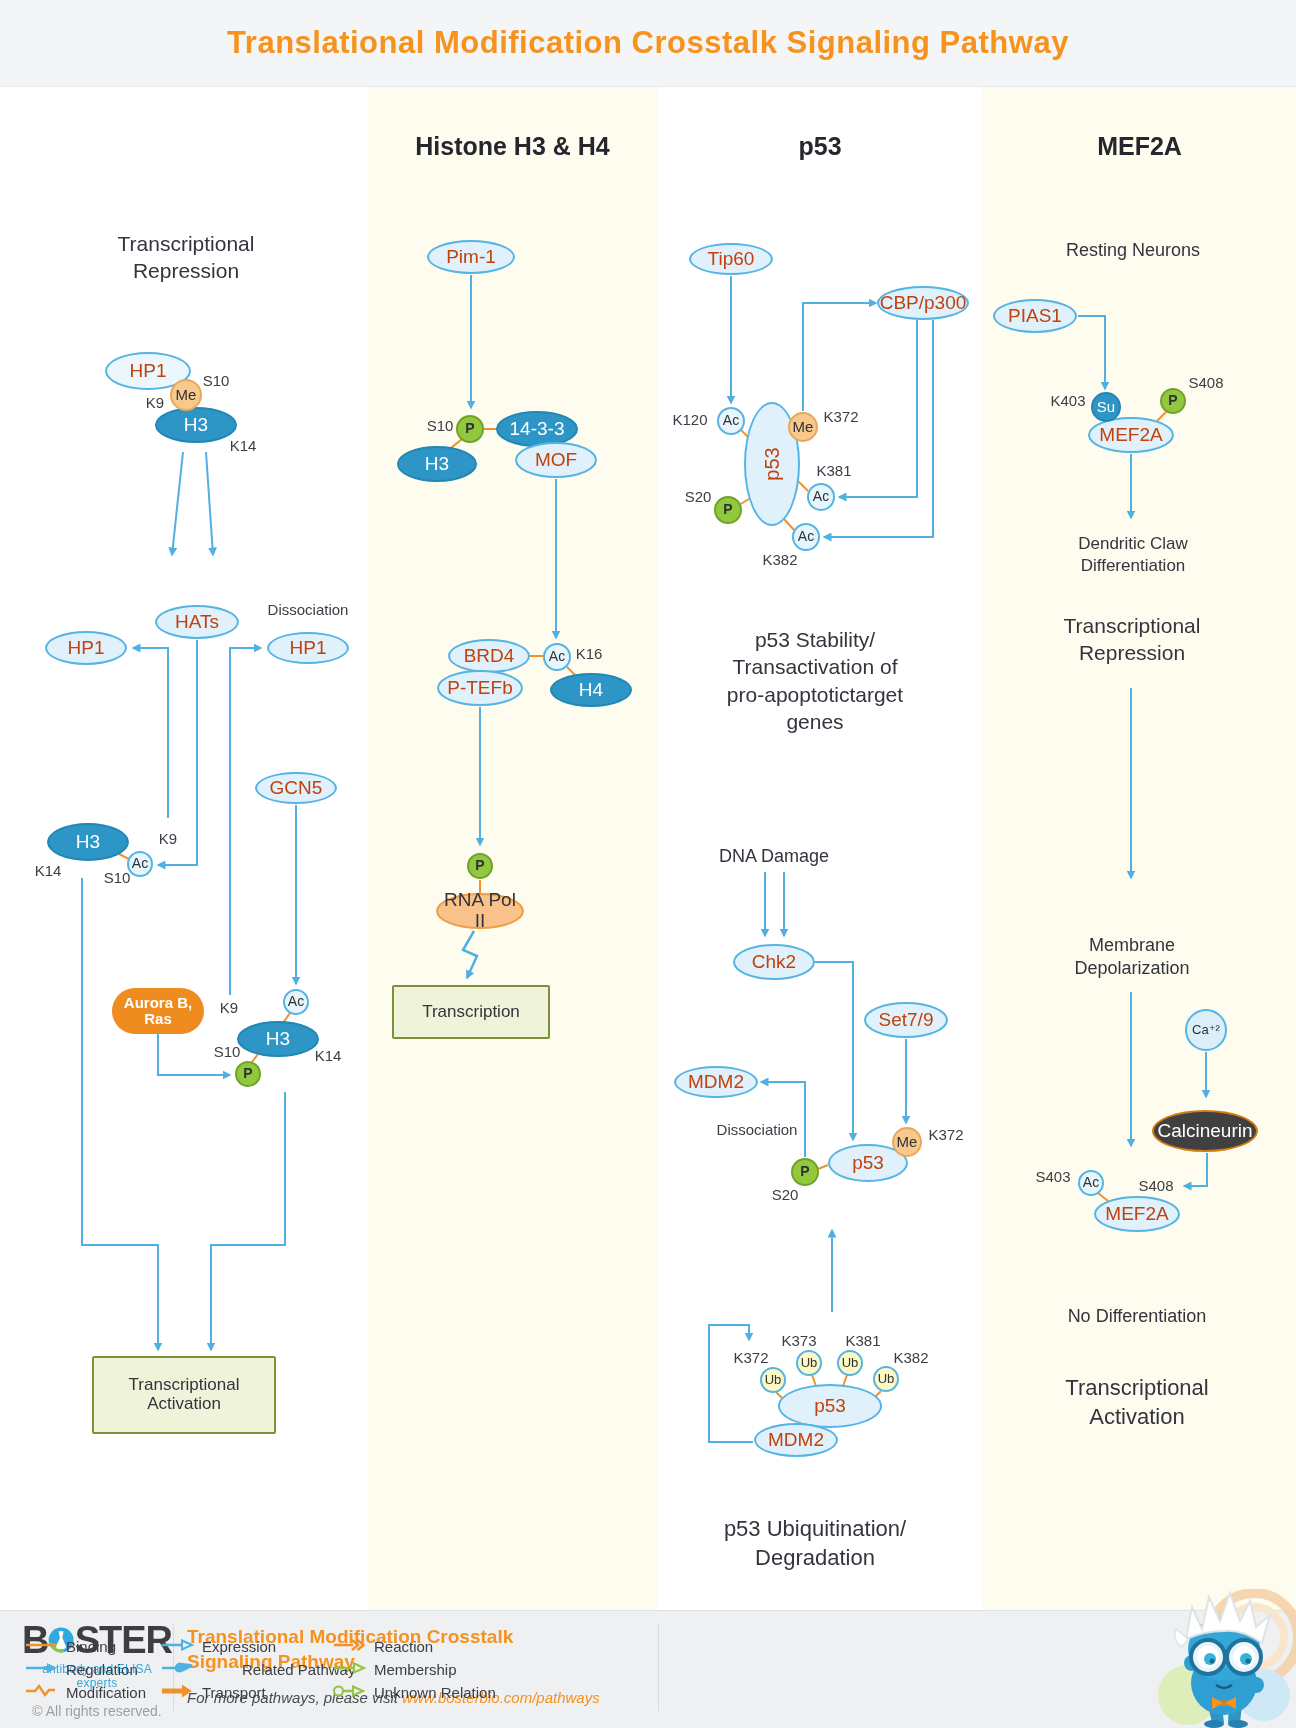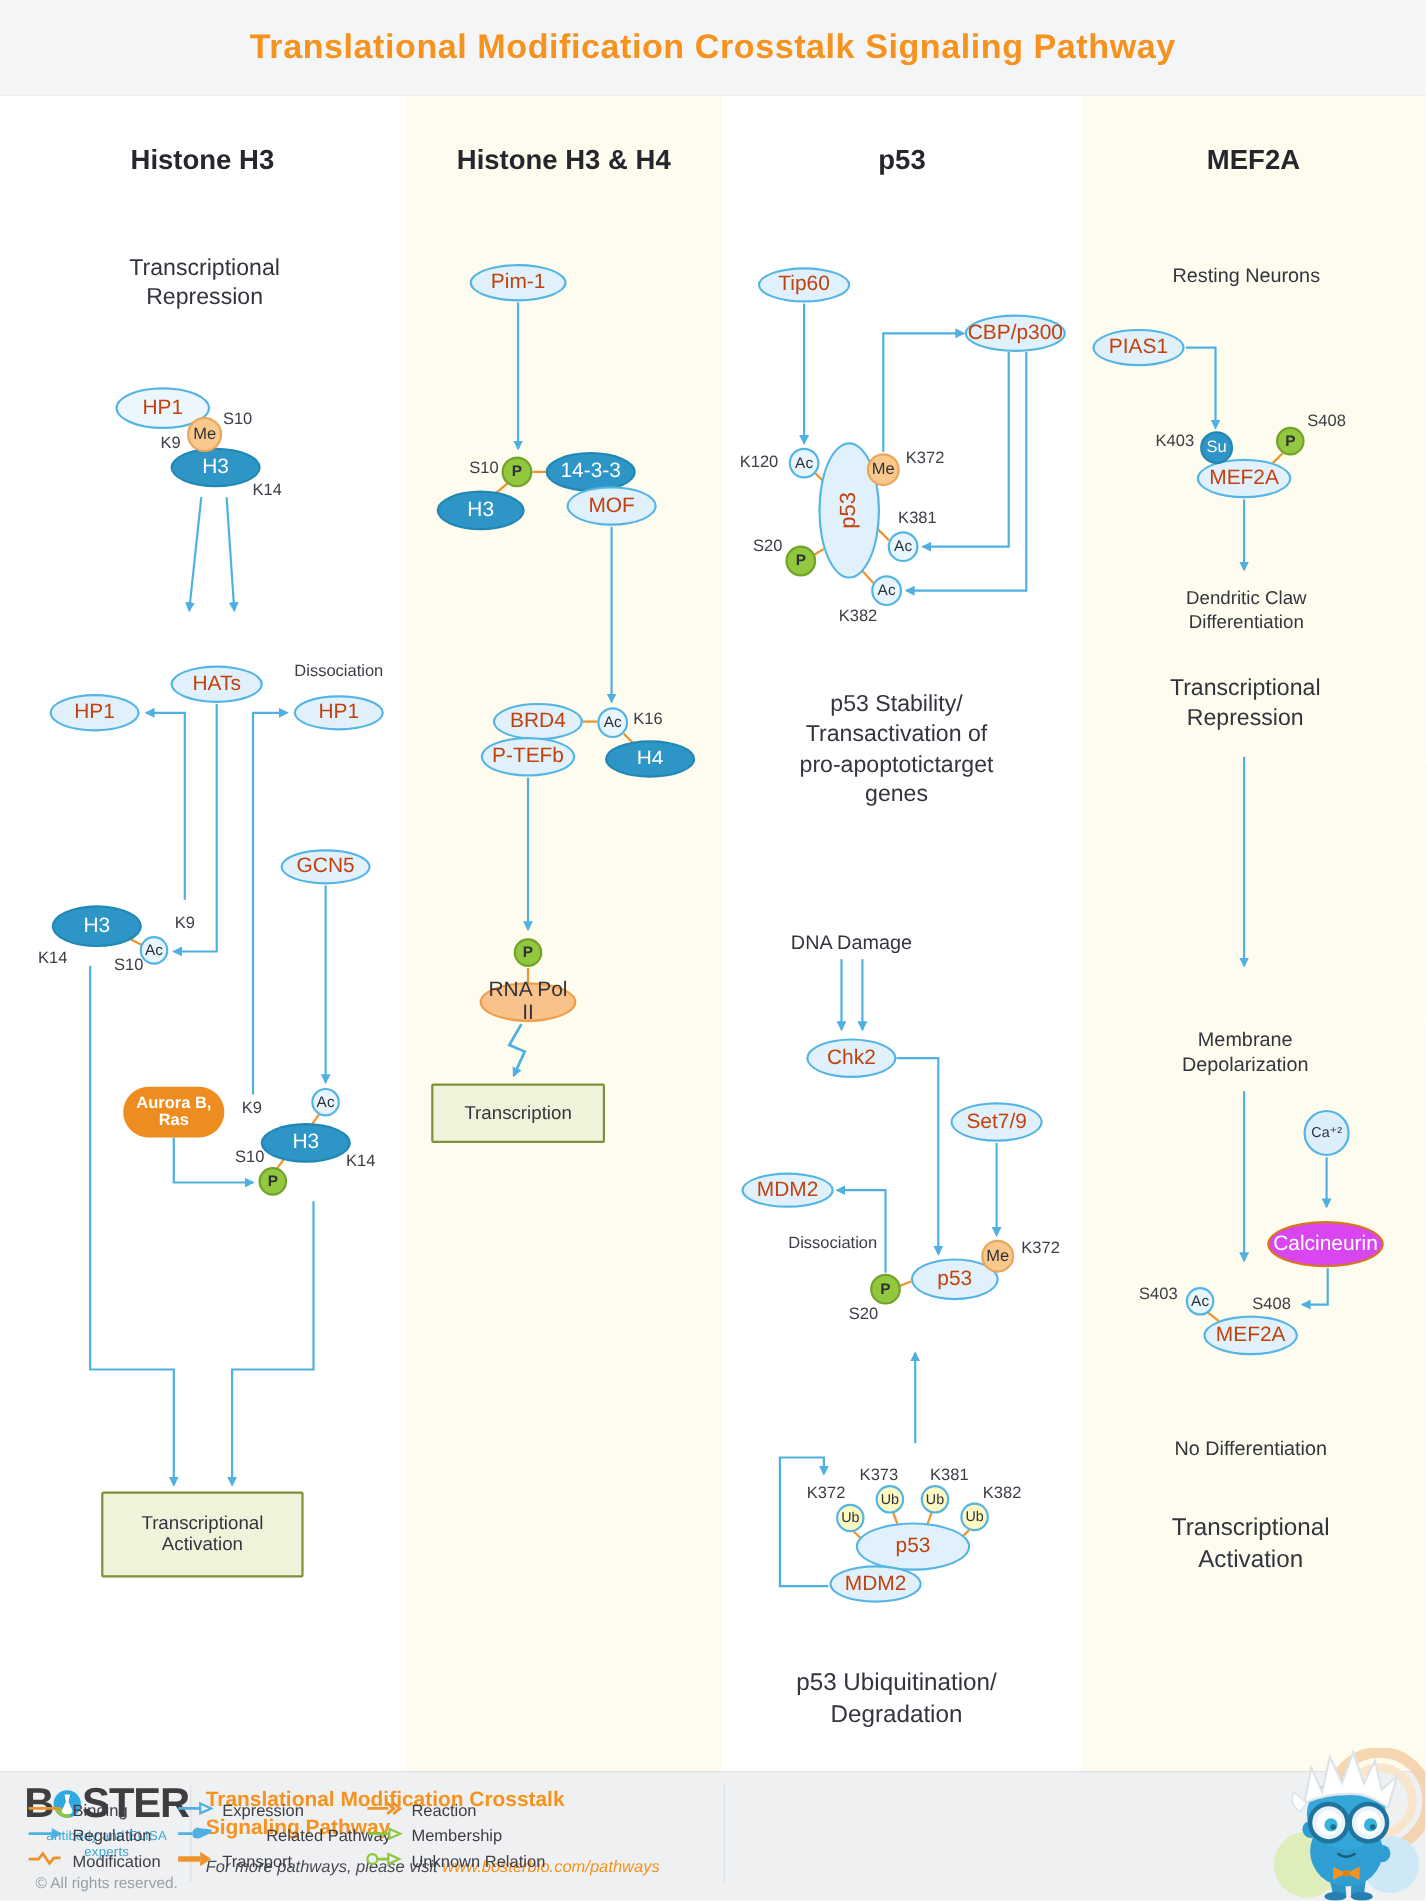--- a/index.html
+++ b/index.html
@@ -20,21 +20,21 @@
   #edges{position:absolute;left:0;top:0;z-index:2;pointer-events:none;}
 
   
   #nodes{position:absolute;inset:0;z-index:3;pointer-events:none;}
   .node{position:absolute;transform:translate(-50%,-50%);display:flex;align-items:center;justify-content:center;text-align:center;white-space:pre-line;line-height:1.1;box-sizing:border-box;}
   .ellipse{border-radius:50%;font-size:19px;color:#c2410c;}
   .light{background:#e1f1fb;border:2px solid #54b5e4;}
   .lighter{background:#ebf7fd;border:2px solid #54b5e4;}
   .dark{background:#2d96c6;border:2px solid #2187b5;color:#fff;justify-content:center;}
   .peach{background:#fac28b;border:2px solid #ef9d47;color:#33343a;}
-  .solid-orange{background:#d946ef;border:2px solid #d47a14;color:#fff;}
+  .solid-orange{background:#404040;border:2px solid #d47a14;color:#fff;}
   .vtext .nlabel{transform:rotate(-90deg);font-size:20px;}
   .mark{border-radius:50%;font-size:14px;color:#2e3138;}
   .me{background:#f9c88d;border:2px solid #eaa65a;font-size:15px;}
   .p{background:#92c83e;border:2px solid #73a22b;font-weight:bold;}
   .ac{background:#e7f5fd;border:2px solid #54b5e4;}
   .su{background:#2d96c6;border:2px solid #2187b5;color:#fff;font-size:15px;}
   .ub{background:#fef9c3;border:2px solid #54b5e4;font-size:13px;}
   .ca{background:#ddeefb;border:2px solid #54b5e4;font-size:13px;}
   .pill{background:#ef8c1f;border:none;border-radius:23px;color:#fff;font-weight:bold;font-size:15px;}
   .box{background:#eff3da;border:2px solid #7e9038;color:#33343c;font-size:17px;border-radius:2px;}
@@ -64,23 +64,20 @@
 </head>
 <body>
 
 <div id="stage">
 
   <div id="hdr">
     <h1>Translational Modification Crosstalk Signaling Pathway</h1>
   </div>
 
   <div id="columns">
-      <div class="column" style="left: 0px; width: 368px;">
-        <div class="col-title">Histone H3</div>
-      </div>
       <div class="column cream" style="left: 368px; width: 289px;">
         <div class="col-title">Histone H3 &amp; H4</div>
       </div>
       <div class="column" style="left: 657px; width: 326px;">
         <div class="col-title">p53</div>
       </div>
       <div class="column cream" style="left: 983px; width: 313px;">
         <div class="col-title">MEF2A</div>
       </div>
     </div>

